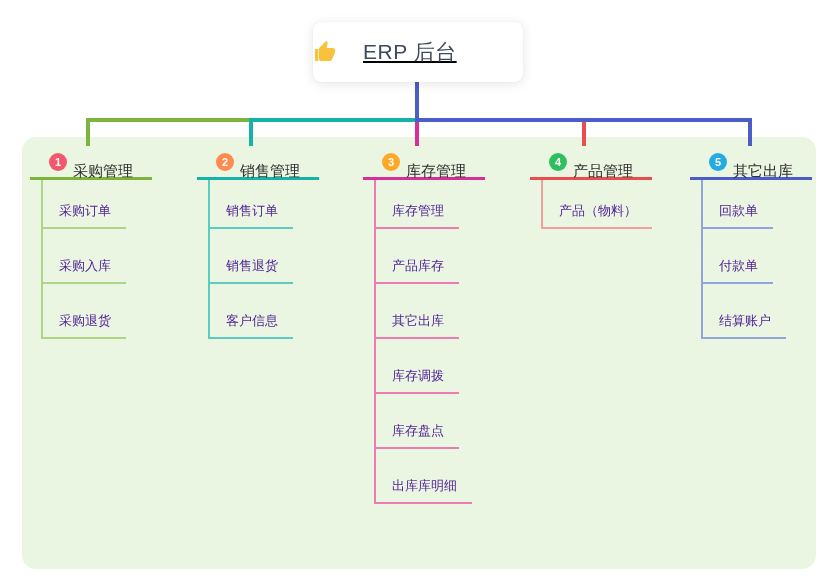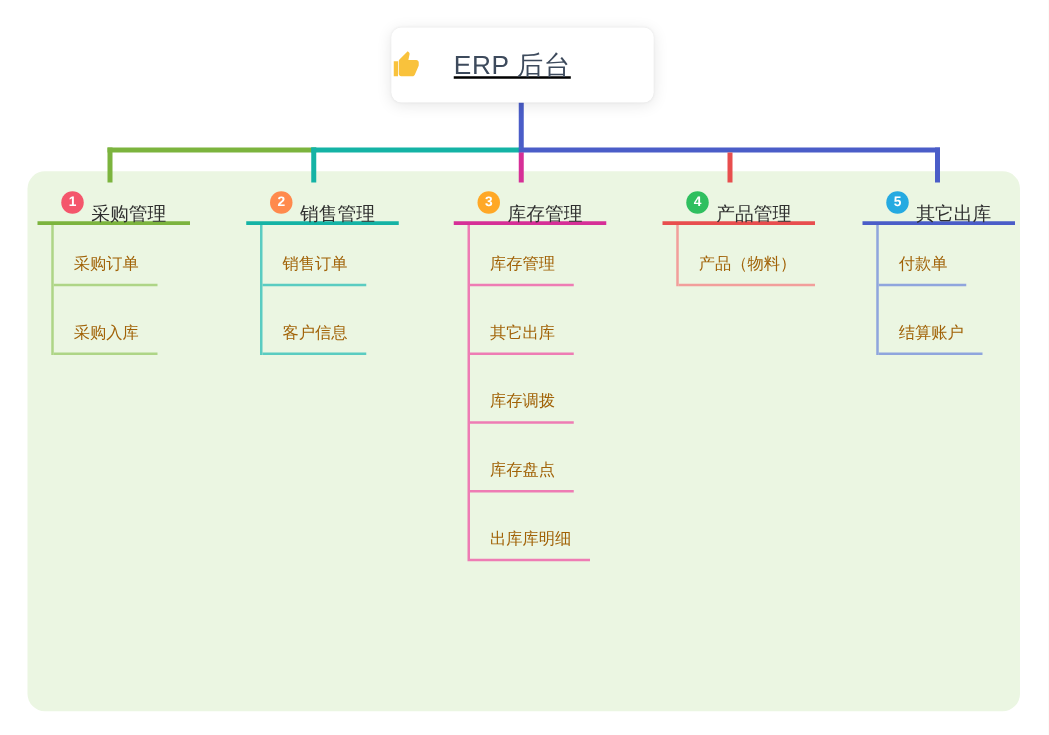--- a/index.html
+++ b/index.html
@@ -43,21 +43,21 @@
   .branch-title{
     font-size:15px;font-weight:500;color:#2f2f2f;white-space:nowrap;margin-top:20px;
   }
   .children{
     margin-left:11px;border-left:2px solid var(--lite);width:max-content;
   }
   .child{height:55px;display:flex;align-items:flex-end;}
   .child:first-child{height:49px;}
   .child-label{
     display:inline-block;white-space:nowrap;
-    font-size:13px;color:#a16207;
+    font-size:13px;color:#4c1d95;
     padding:0 15px 7px 16px;
     border-bottom:2px solid var(--lite);
   }
 </style>
 </head>
 <body>
 
 <div class="stage">
 
   <div class="canvas-bg" style="background: rgb(235, 246, 226);"></div>
@@ -84,46 +84,55 @@
       <span class="badge">1</span>
       <span class="branch-title">采购管理</span>
     </div>
     <div class="children">
         <div class="child">
           <span class="child-label">采购订单</span>
         </div>
         <div class="child">
           <span class="child-label">采购入库</span>
         </div>
+        <div class="child">
+          <span class="child-label">采购退货</span>
+        </div>
       </div>
   </div>
 
   <div class="branch" style="left: 197px; --line: #14b3a5; --lite: #5accc1; --badge: #ff8a4d;">
     <div class="branch-header">
       <span class="badge">2</span>
       <span class="branch-title">销售管理</span>
     </div>
     <div class="children">
         <div class="child">
           <span class="child-label">销售订单</span>
+        </div>
+        <div class="child">
+          <span class="child-label">销售退货</span>
         </div>
         <div class="child">
           <span class="child-label">客户信息</span>
         </div>
       </div>
   </div>
 
   <div class="branch" style="left: 363px; --line: #d62f97; --lite: #ee7cb4; --badge: #ffa826;">
     <div class="branch-header">
       <span class="badge">3</span>
       <span class="branch-title">库存管理</span>
     </div>
     <div class="children">
         <div class="child">
           <span class="child-label">库存管理</span>
+        </div>
+        <div class="child">
+          <span class="child-label">产品库存</span>
         </div>
         <div class="child">
           <span class="child-label">其它出库</span>
         </div>
         <div class="child">
           <span class="child-label">库存调拨</span>
         </div>
         <div class="child">
           <span class="child-label">库存盘点</span>
         </div>
@@ -145,20 +154,23 @@
       </div>
   </div>
 
   <div class="branch" style="left: 690px; --line: #4a5dc8; --lite: #8fa5dd; --badge: #25aae1;">
     <div class="branch-header">
       <span class="badge">5</span>
       <span class="branch-title">其它出库</span>
     </div>
     <div class="children">
         <div class="child">
+          <span class="child-label">回款单</span>
+        </div>
+        <div class="child">
           <span class="child-label">付款单</span>
         </div>
         <div class="child">
           <span class="child-label">结算账户</span>
         </div>
       </div>
   </div>
 
 </div>
 

